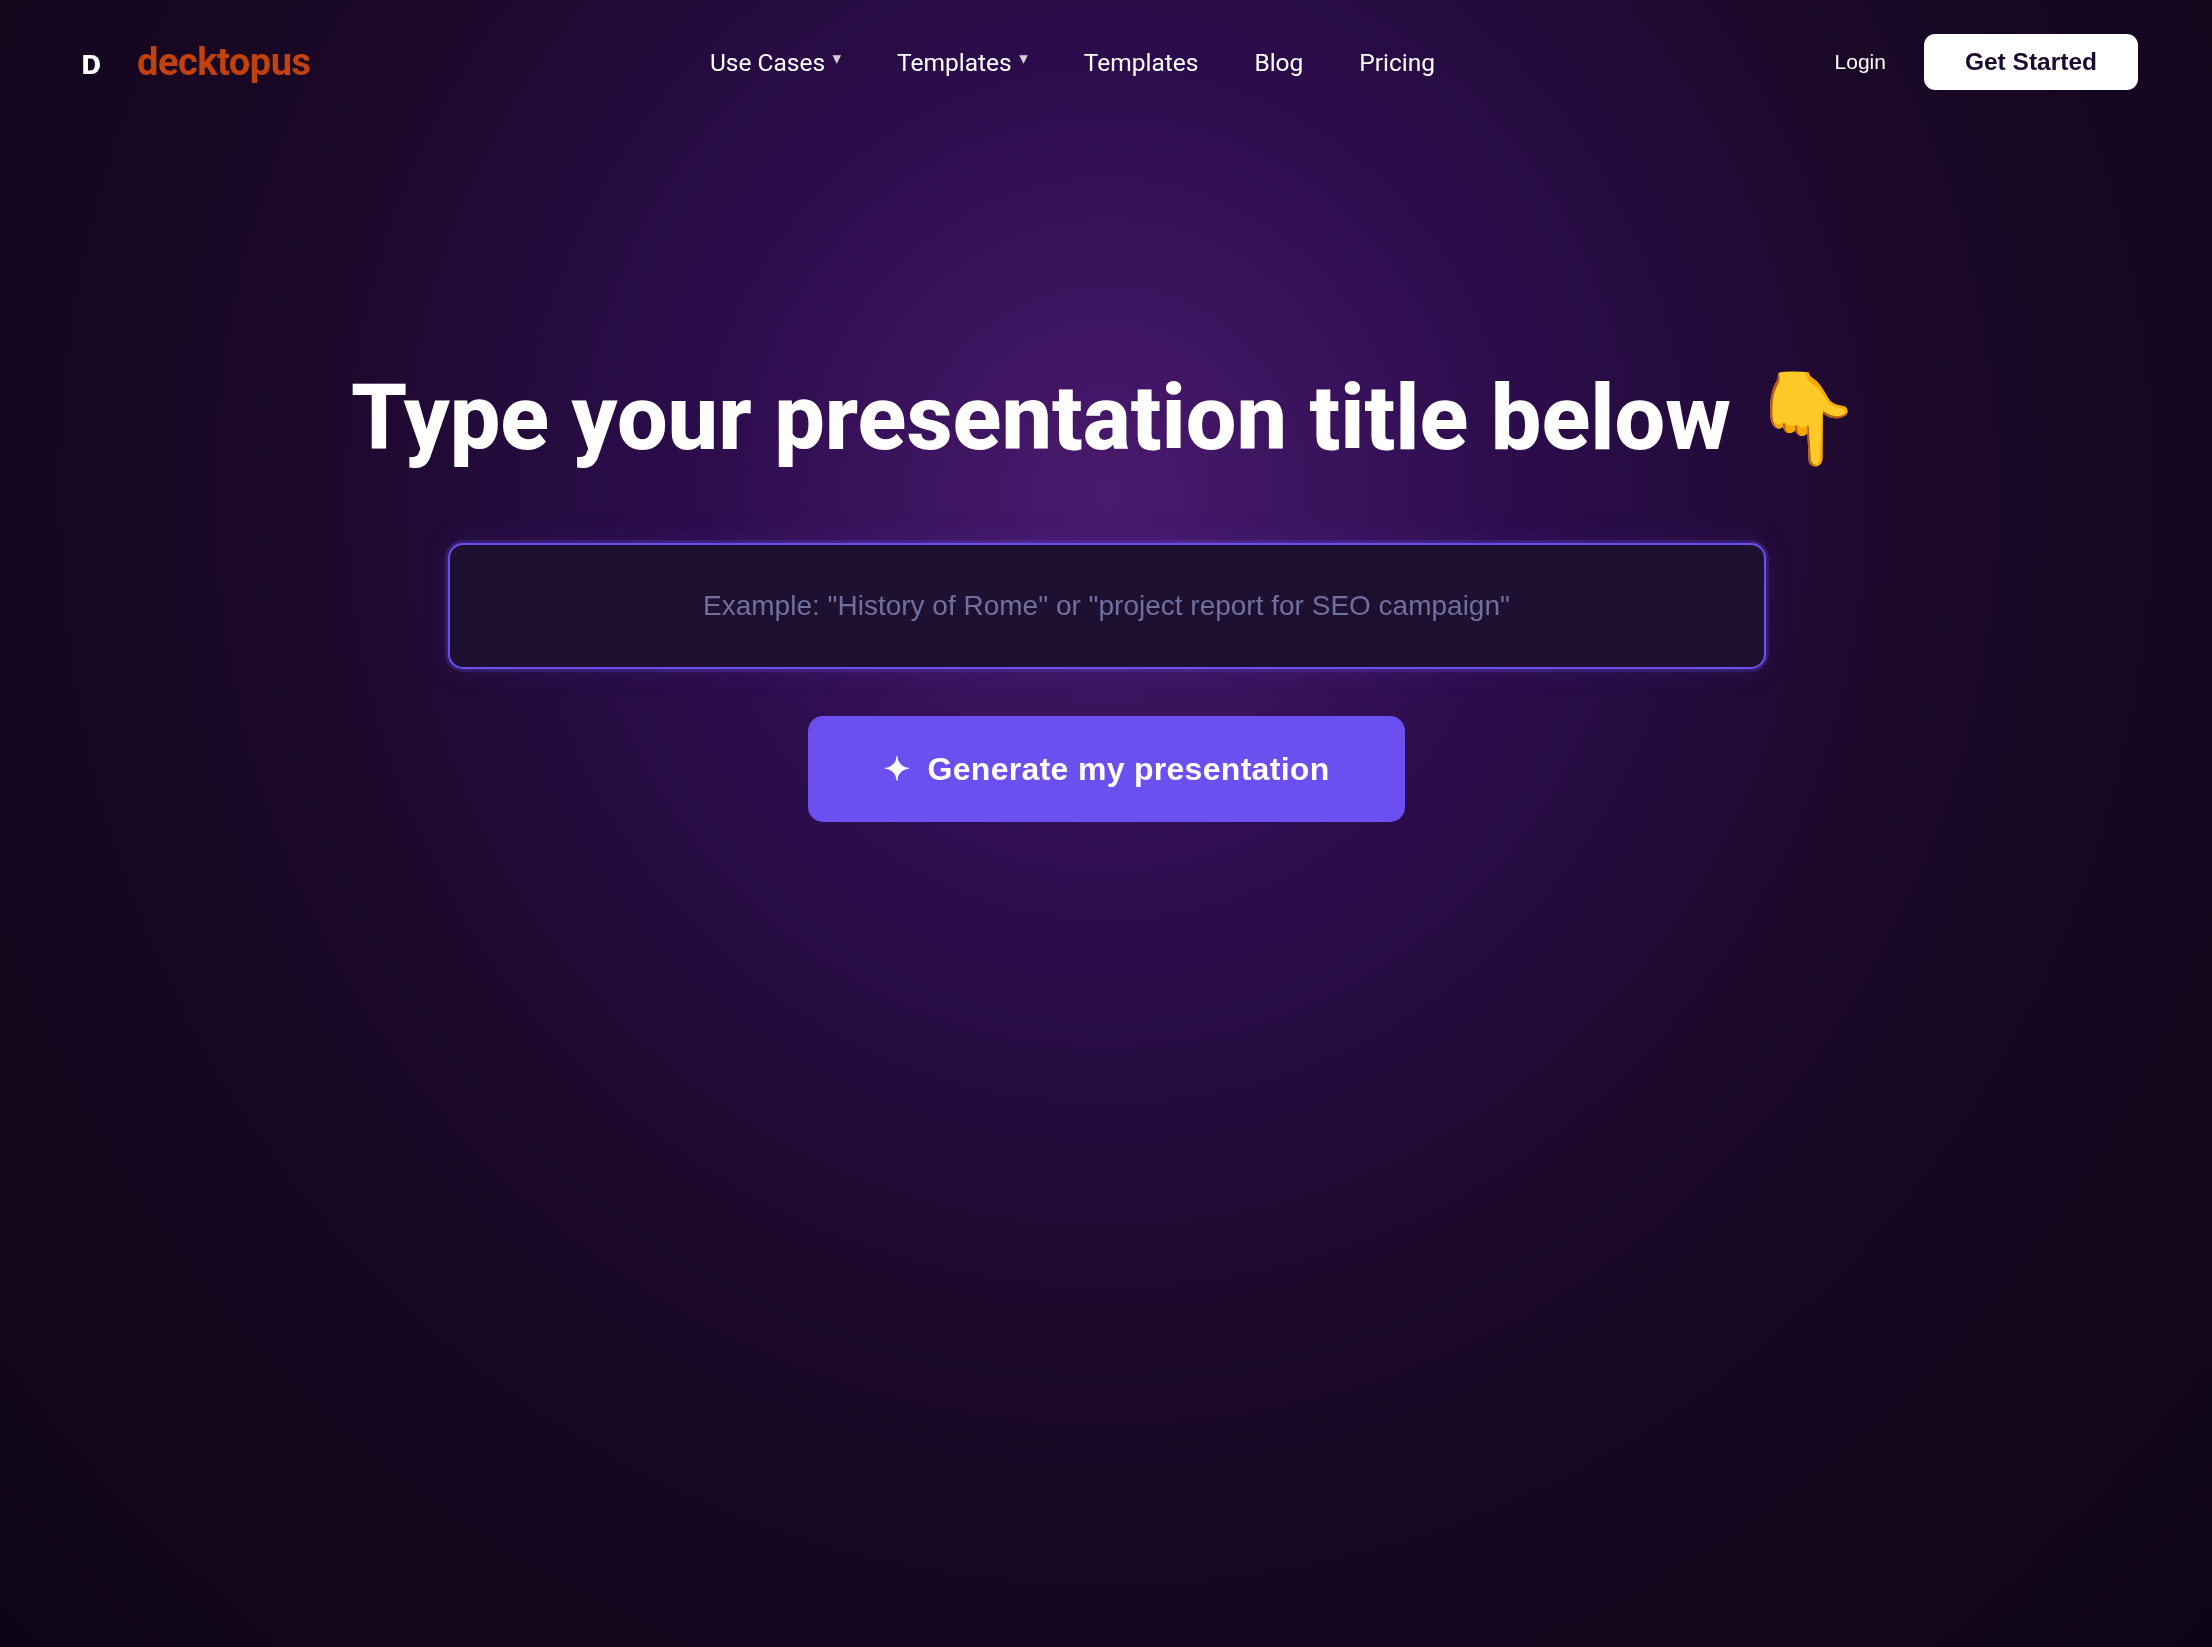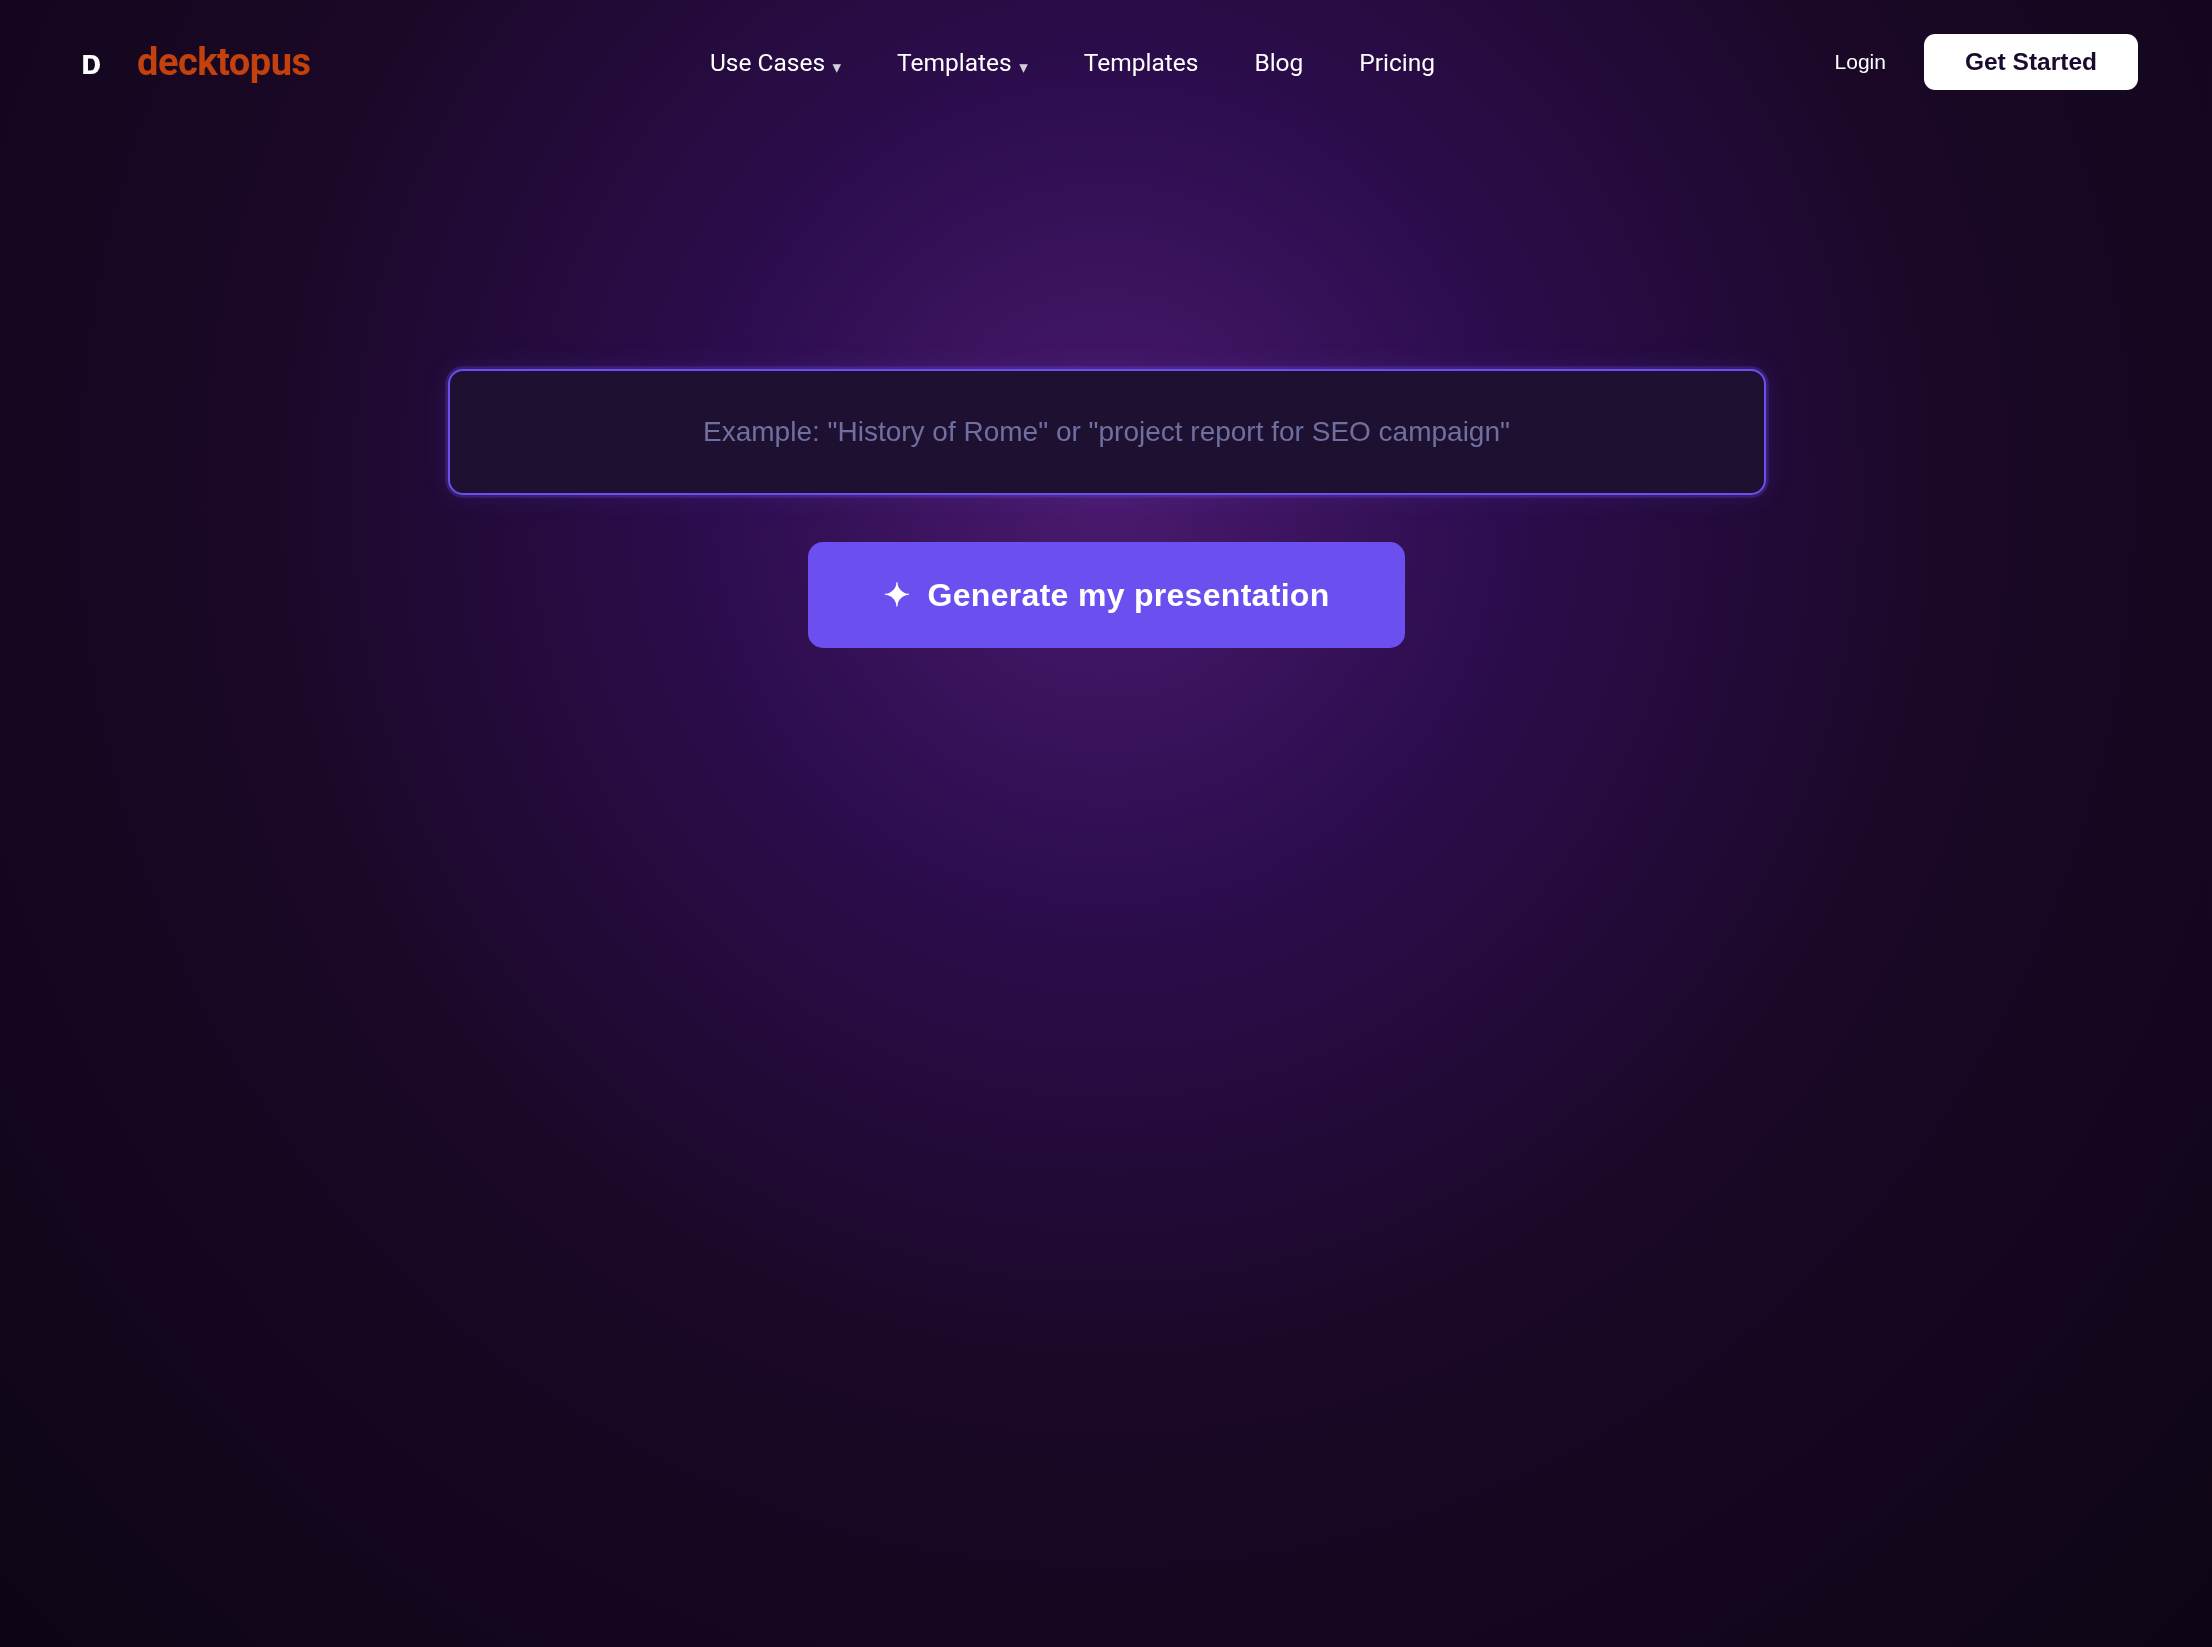--- a/index.html
+++ b/index.html
@@ -61,21 +61,21 @@
     }
 
     .nav-links {
       display: flex;
       align-items: center;
       gap: 56px;
     }
 
     .nav-item {
       display: flex;
-      align-items: flex-end;
+      align-items: flex-start;
       gap: 7.5px;
       color: #ffffff;
       font-size: 24.5px;
       font-weight: 400;
       cursor: pointer;
       white-space: nowrap;
     }
 
     .nav-item .chevron {
       font-size: 17px;
@@ -224,20 +224,24 @@
     </div>
   </div>
 
   <div class="nav-actions">
     <button class="login-btn">Login</button>
     <button class="get-started-btn">Get Started</button>
   </div>
 </nav>
 
 <section class="hero">
+  <h1 class="hero-title">
+    <span>Type your presentation title below</span>
+    <span class="hero-emoji">👇</span>
+  </h1>
 
   <div class="input-container">
     <input class="presentation-input" type="text" placeholder="Example: &quot;History of Rome&quot; or &quot;project report for SEO campaign&quot;" style="">
   </div>
 
   <button class="generate-btn">
     <span class="sparkle-icon">✦</span>
     <span>Generate my presentation</span>
   </button>
 </section>

